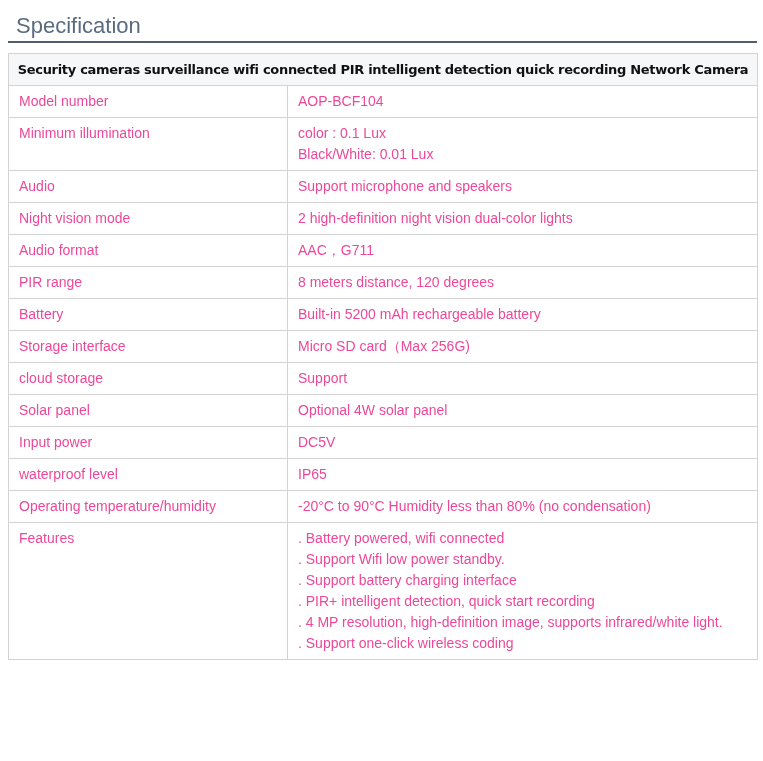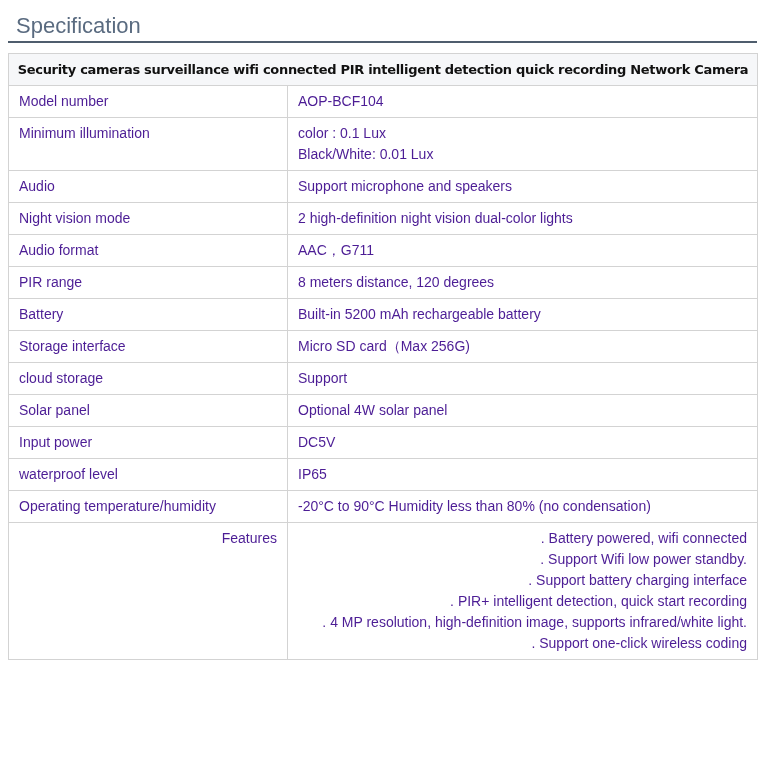--- a/index.html
+++ b/index.html
@@ -59,26 +59,26 @@
       line-height: 31px;
       padding: 0;
       font-family: "DejaVu Sans", sans-serif;
       letter-spacing: -0.3px;
       margin-left: 28px;
     }
     .spec-table td {
       padding-top: 5px;
       padding-bottom: 5px;
       height: 21px;
-      color: #4c1d95;
+      color: #ec4899;
     }
     .col-label { width: 263px; }
     .col-value { width: 443px; }
     .line { display: block; white-space: nowrap; }
-    .features td { padding-bottom: 5px; text-align: right; }
+    .features td { padding-bottom: 5px; }
   </style>
 </head>
 <body>
 
 <h1 class="page-heading">Specification</h1>
 <div class="heading-rule"></div>
 
 <table class="spec-table">
   <colgroup>
     <col class="col-label">

